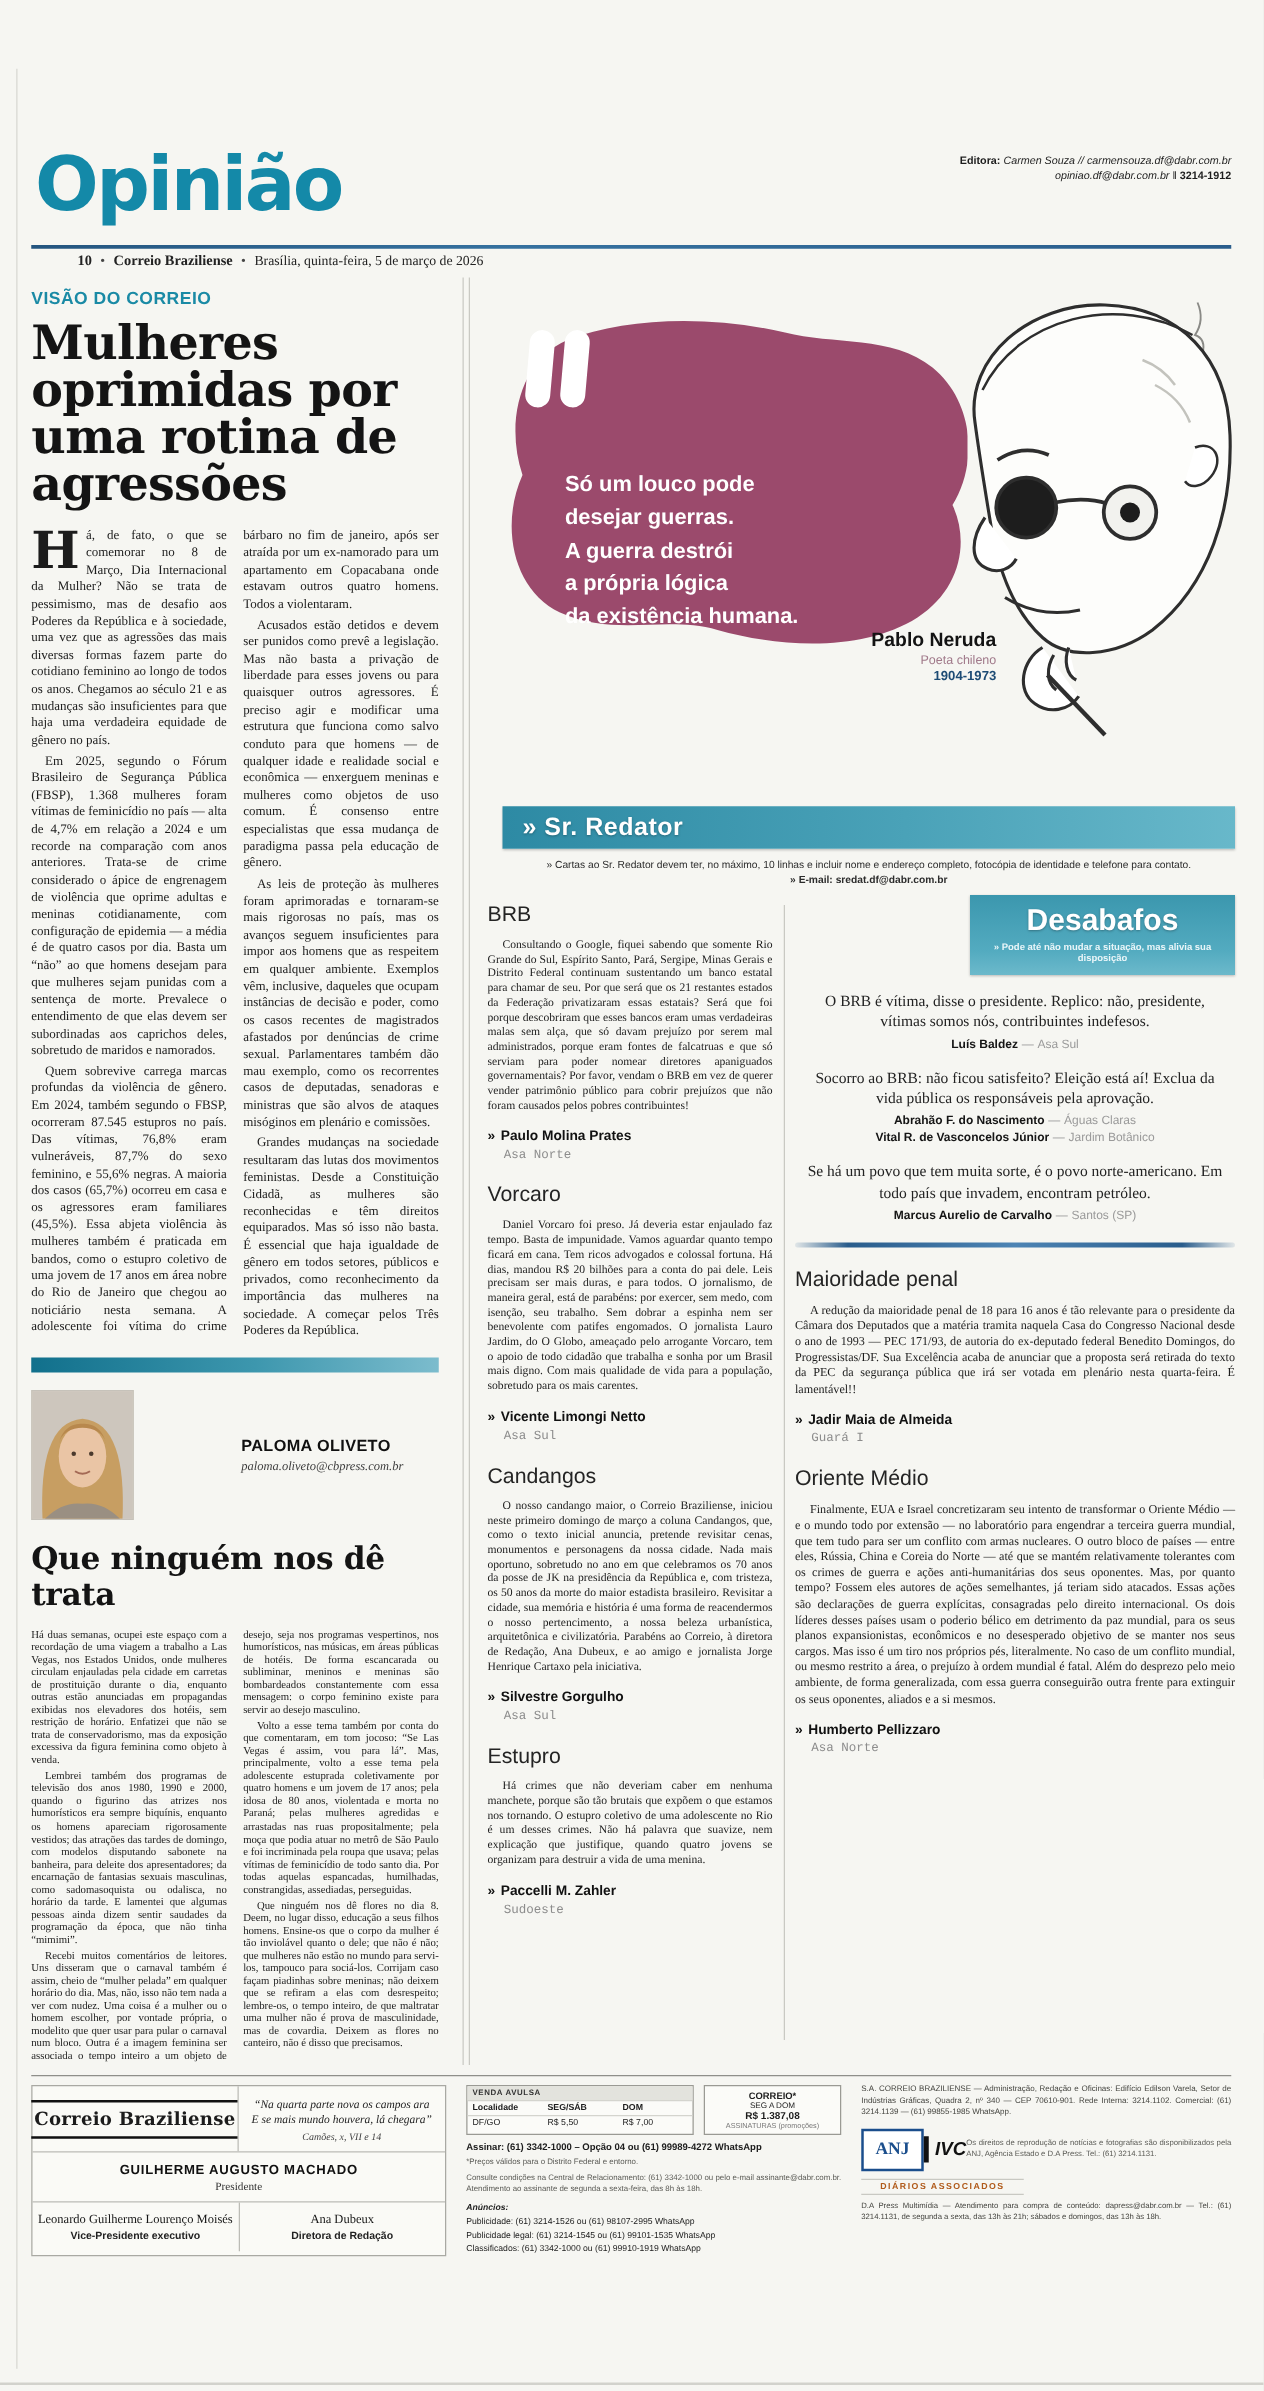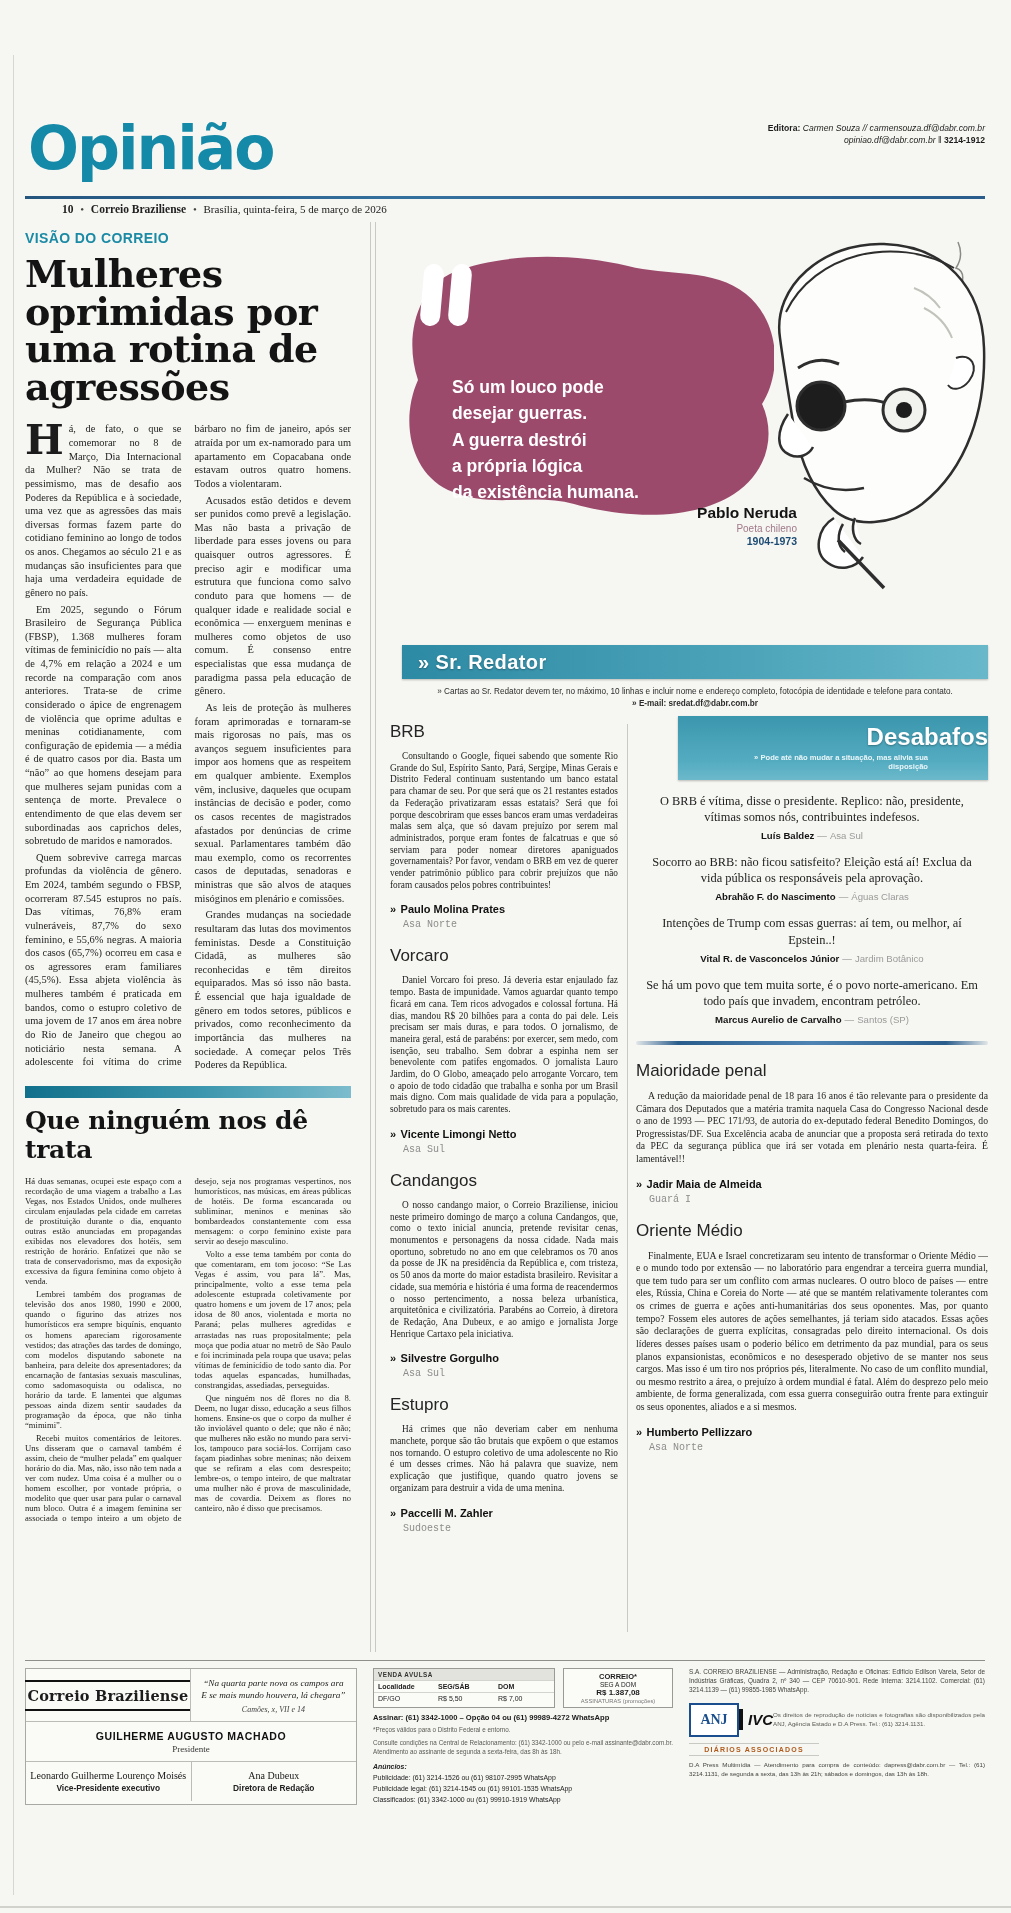--- a/index.html
+++ b/index.html
@@ -72,21 +72,21 @@
   .letter-head{font-family:"Liberation Sans",sans-serif;font-size:17px;font-weight:400;
         color:#242424;margin:16px 0 9px;}
   .letter-head.first{margin-top:0;}
   .letter-body{font-size:9.3px;line-height:1.26;text-align:justify;text-indent:12px;color:#1d1d1d;margin:0;}
   .letters-right .letter-body{font-size:9.7px;line-height:1.3;}
   .sig{margin:8px 0 2px;font-family:"Liberation Sans",sans-serif;}
   .sig .b{font-weight:bold;font-size:11px;color:#111;}
   .sig .loc{display:block;font-size:10px;color:#8c8c8c;margin:2px 0 0 13px;font-family:Liberation Mono, monospace;}
 
   
-  .desabafos-box{width:310px;margin:0 0 4px auto;text-align:right;color:#fff;padding:9px 0 8px;
+  .desabafos-box{width:212px;margin:0 0 4px auto;text-align:center;color:#fff;padding:9px 0 8px;
         background:linear-gradient(180deg,#3b97ae,#53abc0 70%,#6cb9cb);box-shadow:0 1px 2px rgba(0,0,0,.25);}
   .desabafos-title{font-family:"Liberation Sans",sans-serif;font-weight:bold;font-size:24px;
         text-shadow:0 1px 2px rgba(0,0,0,.3);line-height:1;}
   .desabafos-sub{font-family:"Liberation Sans",sans-serif;font-weight:bold;font-size:7.6px;
         color:#eaf6f9;width:190px;margin:4px auto 0;line-height:1.25;}
   .dquote{font-size:12.4px;line-height:1.3;text-align:center;margin:13px 6px 5px;color:#222;}
   .dsig{text-align:center;font-family:"Liberation Sans",sans-serif;font-size:9.6px;margin-bottom:3px;}
   .dsig .n{font-weight:bold;color:#151515;}
   .dsig .sep{color:#9a9a9a;margin:0 3px;}
   .dsig .l{color:#9a9a9a;}
@@ -170,20 +170,38 @@
     <div class="article article1">
       <p class="first"><span class="dropcap">H</span><span>á, de fato, o que se comemorar no 8 de Março, Dia Internacional da Mulher? Não se trata de pessimismo, mas de desafio aos Poderes da República e à sociedade, uma vez que as agressões das mais diversas formas fazem parte do cotidiano feminino ao longo de todos os anos. Chegamos ao século 21 e as mudanças são insuficientes para que haja uma verdadeira equidade de gênero no país.</span></p>
       <p>Em 2025, segundo o Fórum Brasileiro de Segurança Pública (FBSP), 1.368 mulheres foram vítimas de feminicídio no país — alta de 4,7% em relação a 2024 e um recorde na comparação com anos anteriores. Trata-se de crime considerado o ápice de engrenagem de violência que oprime adultas e meninas cotidianamente, com configuração de epidemia — a média é de quatro casos por dia. Basta um “não” ao que homens desejam para que mulheres sejam punidas com a sentença de morte. Prevalece o entendimento de que elas devem ser subordinadas aos caprichos deles, sobretudo de maridos e namorados.</p>
       <p>Quem sobrevive carrega marcas profundas da violência de gênero. Em 2024, também segundo o FBSP, ocorreram 87.545 estupros no país. Das vítimas, 76,8% eram vulneráveis, 87,7% do sexo feminino, e 55,6% negras. A maioria dos casos (65,7%) ocorreu em casa e os agressores eram familiares (45,5%). Essa abjeta violência às mulheres também é praticada em bandos, como o estupro coletivo de uma jovem de 17 anos em área nobre do Rio de Janeiro que chegou ao noticiário nesta semana. A adolescente foi vítima do crime bárbaro no fim de janeiro, após ser atraída por um ex-namorado para um apartamento em Copacabana onde estavam outros quatro homens. Todos a violentaram.</p>
       <p>Acusados estão detidos e devem ser punidos como prevê a legislação. Mas não basta a privação de liberdade para esses jovens ou para quaisquer outros agressores. É preciso agir e modificar uma estrutura que funciona como salvo conduto para que homens — de qualquer idade e realidade social e econômica — enxerguem meninas e mulheres como objetos de uso comum. É consenso entre especialistas que essa mudança de paradigma passa pela educação de gênero.</p>
       <p>As leis de proteção às mulheres foram aprimoradas e tornaram-se mais rigorosas no país, mas os avanços seguem insuficientes para impor aos homens que as respeitem em qualquer ambiente. Exemplos vêm, inclusive, daqueles que ocupam instâncias de decisão e poder, como os casos recentes de magistrados afastados por denúncias de crime sexual. Parlamentares também dão mau exemplo, como os recorrentes casos de deputadas, senadoras e ministras que são alvos de ataques misóginos em plenário e comissões.</p>
       <p>Grandes mudanças na sociedade resultaram das lutas dos movimentos feministas. Desde a Constituição Cidadã, as mulheres são reconhecidas e têm direitos equiparados. Mas só isso não basta. É essencial que haja igualdade de gênero em todos setores, públicos e privados, como reconhecimento da importância das mulheres na sociedade. A começar pelos Três Poderes da República.</p>
     </div>
 
     <div class="byline-bar"></div>
+    <div class="byline">
+      <div class="byline-photo">
+        <svg width="80" height="102" viewBox="0 0 80 102">
+          <rect width="80" height="102" fill="#cdc6bd"></rect>
+          <path d="M8 102 C6 56 14 24 40 22 C66 24 74 56 72 102 Z" fill="#c79e62"></path>
+          <ellipse cx="40" cy="52" rx="19" ry="25" fill="#eac5a5"></ellipse>
+          <path d="M21 42 C24 25 56 25 59 42 C56 30 49 26 40 26 C31 26 24 30 21 42 Z" fill="#b8884d"></path>
+          <circle cx="33" cy="50" r="1.8" fill="#4b3a2d"></circle>
+          <circle cx="47" cy="50" r="1.8" fill="#4b3a2d"></circle>
+          <path d="M34 64 q6 4 12 0" stroke="#a46a55" stroke-width="1.6" fill="none"></path>
+          <path d="M10 102 q14 -14 30 -12 q16 -2 30 12 Z" fill="#9a8f82"></path>
+        </svg>
+      </div>
+      <div>
+        <div class="byline-name">PALOMA OLIVETO</div>
+        <div class="byline-email">paloma.oliveto@cbpress.com.br</div>
+      </div>
+    </div>
 
     <h2 class="headline2">Que ninguém nos dê trata</h2>
     <div class="article article2">
       <p class="first">Há duas semanas, ocupei este espaço com a recordação de uma viagem a trabalho a Las Vegas, nos Estados Unidos, onde mulheres circulam enjauladas pela cidade em carretas de prostituição durante o dia, enquanto outras estão anunciadas em propagandas exibidas nos elevadores dos hotéis, sem restrição de horário. Enfatizei que não se trata de conservadorismo, mas da exposição excessiva da figura feminina como objeto à venda.</p>
       <p>Lembrei também dos programas de televisão dos anos 1980, 1990 e 2000, quando o figurino das atrizes nos humorísticos era sempre biquínis, enquanto os homens apareciam rigorosamente vestidos; das atrações das tardes de domingo, com modelos disputando sabonete na banheira, para deleite dos apresentadores; da encarnação de fantasias sexuais masculinas, como sadomasoquista ou odalisca, no horário da tarde. E lamentei que algumas pessoas ainda dizem sentir saudades da programação da época, que não tinha “mimimi”.</p>
       <p>Recebi muitos comentários de leitores. Uns disseram que o carnaval também é assim, cheio de “mulher pelada” em qualquer horário do dia. Mas, não, isso não tem nada a ver com nudez. Uma coisa é a mulher ou o homem escolher, por vontade própria, o modelito que quer usar para pular o carnaval num bloco. Outra é a imagem feminina ser associada o tempo inteiro a um objeto de desejo, seja nos programas vespertinos, nos humorísticos, nas músicas, em áreas públicas de hotéis. De forma escancarada ou subliminar, meninos e meninas são bombardeados constantemente com essa mensagem: o corpo feminino existe para servir ao desejo masculino.</p>
       <p>Volto a esse tema também por conta do que comentaram, em tom jocoso: “Se Las Vegas é assim, vou para lá”. Mas, principalmente, volto a esse tema pela adolescente estuprada coletivamente por quatro homens e um jovem de 17 anos; pela idosa de 80 anos, violentada e morta no Paraná; pelas mulheres agredidas e arrastadas nas ruas propositalmente; pela moça que podia atuar no metrô de São Paulo e foi incriminada pela roupa que usava; pelas vítimas de feminicídio de todo santo dia. Por todas aquelas espancadas, humilhadas, constrangidas, assediadas, perseguidas.</p>
       <p>Que ninguém nos dê flores no dia 8. Deem, no lugar disso, educação a seus filhos homens. Ensine-os que o corpo da mulher é tão inviolável quanto o dele; que não é não; que mulheres não estão no mundo para servi-los, tampouco para sociá-los. Corrijam caso façam piadinhas sobre meninas; não deixem que se refiram a elas com desrespeito; lembre-os, o tempo inteiro, de que maltratar uma mulher não é prova de masculinidade, mas de covardia. Deixem as flores no canteiro, não é disso que precisamos.</p>
     </div>
   </div>
@@ -278,21 +296,20 @@
     <div class="dquote">O BRB é vítima, disse o presidente. Replico: não, presidente, vítimas somos nós, contribuintes indefesos.</div>
     <div class="dsig">
       <span class="n">Luís Baldez</span><span class="sep">—</span><span class="l">Asa Sul</span>
     </div>
 
     <div class="dquote">Socorro ao BRB: não ficou satisfeito? Eleição está aí! Exclua da vida pública os responsáveis pela aprovação.</div>
     <div class="dsig">
       <span class="n">Abrahão F. do Nascimento</span><span class="sep">—</span><span class="l">Águas Claras</span>
     </div>
 
-    <div class="dquote">Intenções de Trump com essas guerras: aí tem, ou melhor, aí Epstein..!</div>
     <div class="dsig">
       <span class="n">Vital R. de Vasconcelos Júnior</span><span class="sep">—</span><span class="l">Jardim Botânico</span>
     </div>
 
     <div class="dquote">Se há um povo que tem muita sorte, é o povo norte-americano. Em todo país que invadem, encontram petróleo.</div>
     <div class="dsig">
       <span class="n">Marcus Aurelio de Carvalho</span><span class="sep">—</span><span class="l">Santos (SP)</span>
     </div>
 
     <div class="bluerule"></div>

